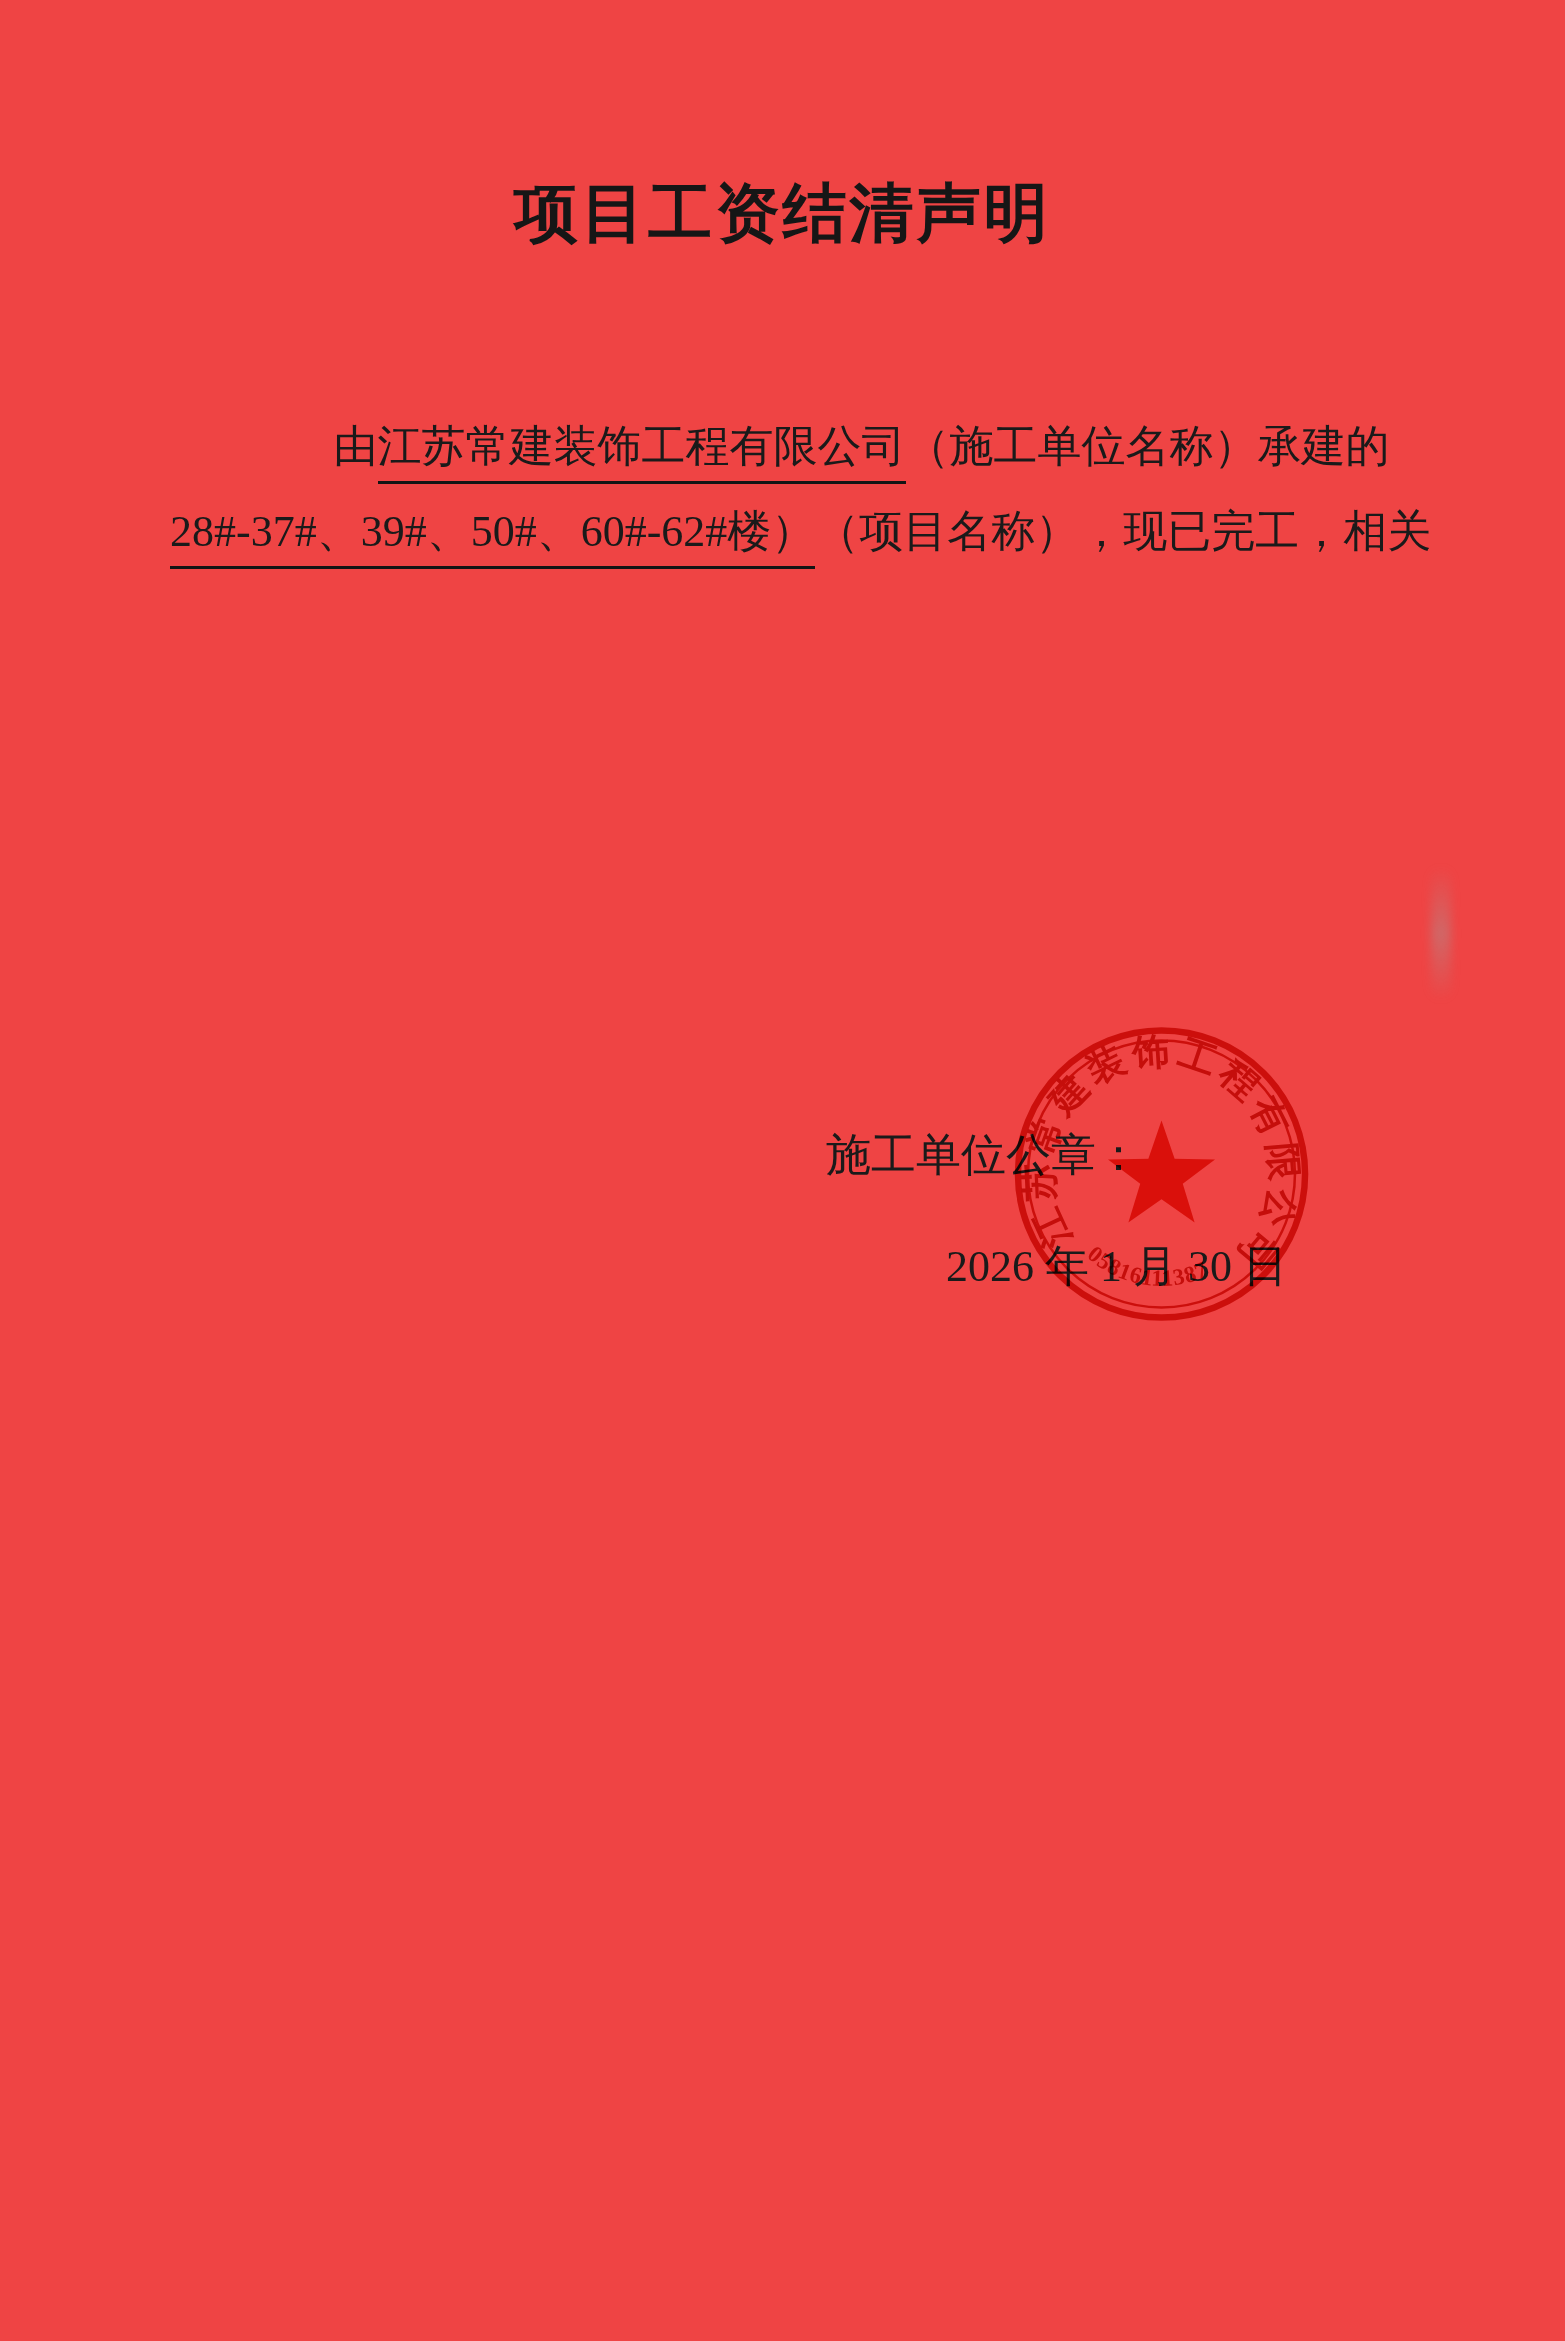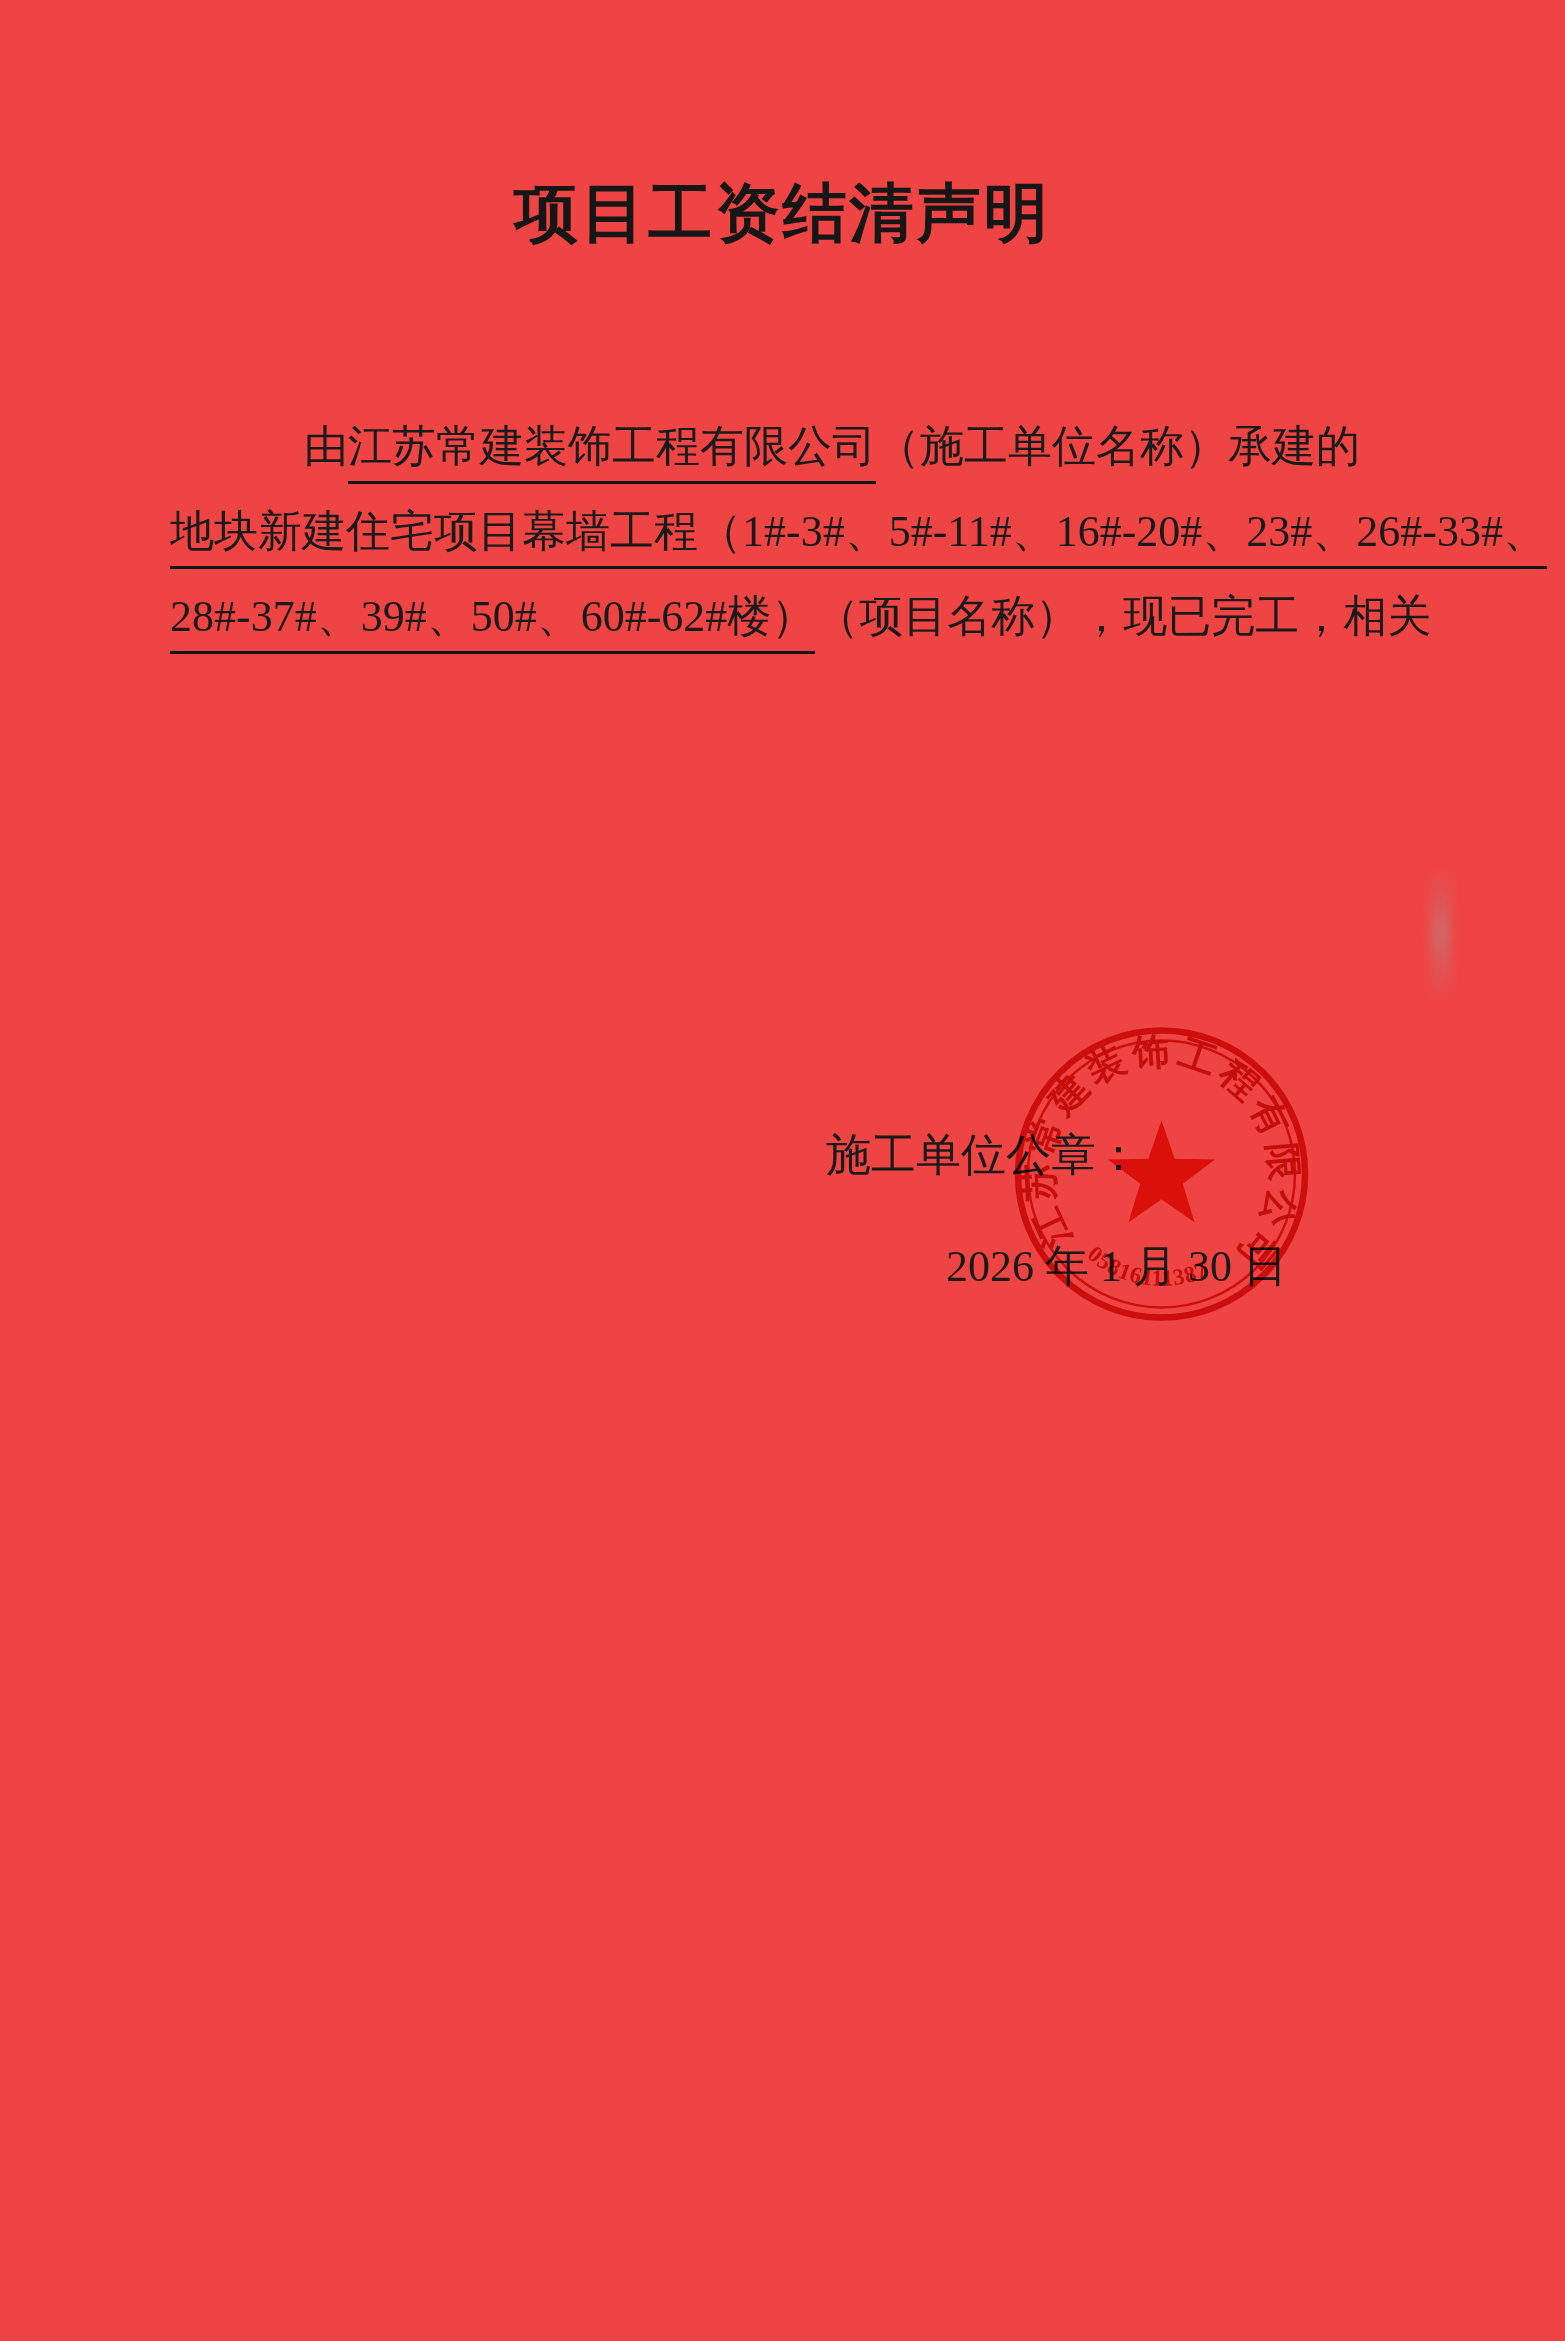--- a/index.html
+++ b/index.html
@@ -25,21 +25,21 @@
     left:170px;top:404px;
     width:1249px;
     font-size:44px;
     color:#1a1a1a;
   }
   .text-line{
     height:85px;
     line-height:85px;
     white-space:nowrap;
   }
-  .text-line.indent{ padding-left:134px; }
+  .text-line.indent{ padding-left:134px;text-align:center; }
   .seg{ display:inline-block; line-height:normal; vertical-align:baseline; }
   .seg.u{
     border-bottom:3.1px solid #141414;
     padding-bottom:4.7px;
   }
   .sign-label{
     position:absolute;
     left:826px;top:1125px;
     font-size:45px;
     white-space:nowrap;
@@ -79,23 +79,20 @@
 
   <div class="doc-title">项目工资结清声明</div>
 
   <div class="body-block">
 
     <div class="text-line indent">
       <span class="seg">由</span><span class="seg u">江苏常建装饰工程有限公司 </span><span class="seg"> （施工单位名称）承建的</span>
     </div>
 
 
-    <div class="text-line">
-      <span class="seg u">地块新建住宅项目幕墙工程（1#-3#、5#-11#、16#-20#、23#、26#-33#、</span>
-    </div>
 
     <div class="text-line">
       <span class="seg u">28#-37#、39#、50#、60#-62#楼） </span><span class="seg"> （项目名称），现已完工，相关</span>
     </div>
 
 
   </div>
 
   <div class="sign-label">施工单位公章：</div>
 

